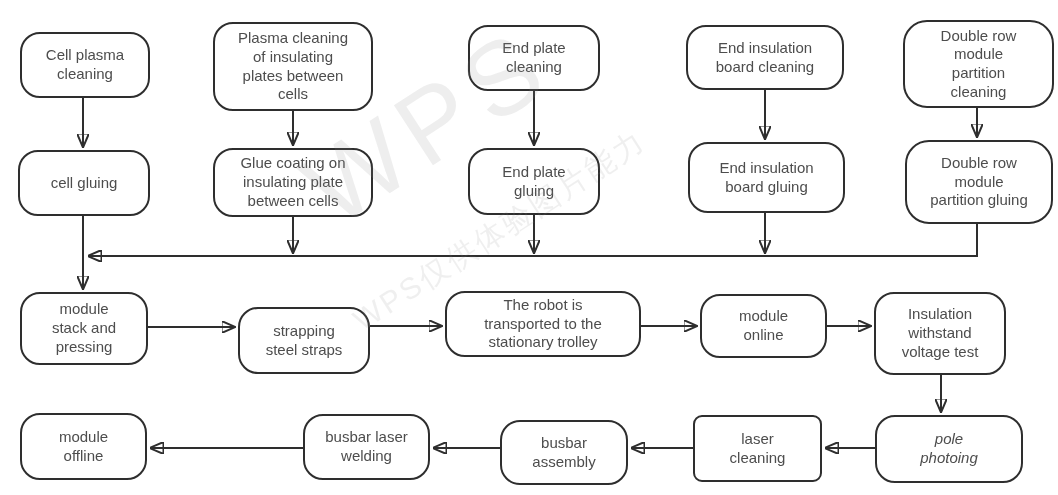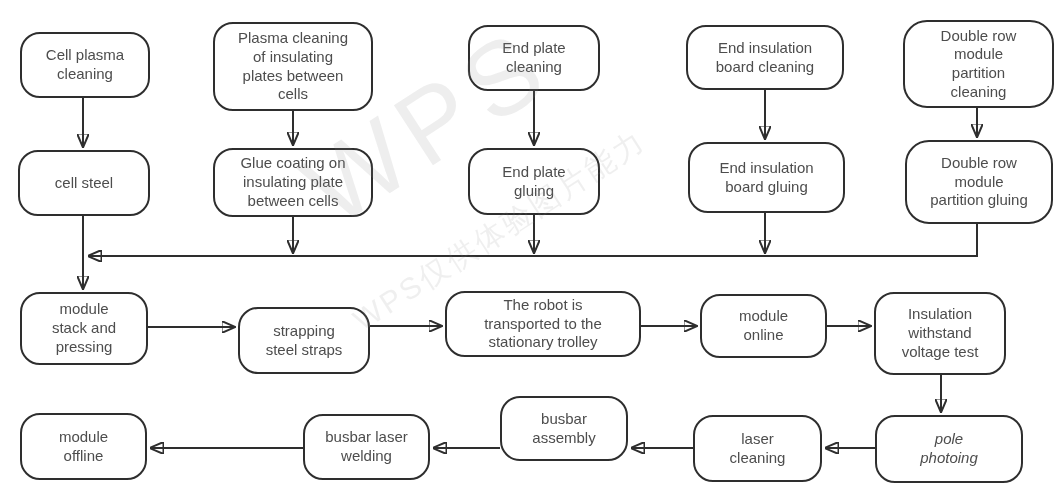--- a/index.html
+++ b/index.html
@@ -30,22 +30,22 @@
   .n9{left:905px;top:140px;width:148px;height:84px;border-radius:24px;}
   
   .n10{left:20px;top:292px;width:128px;height:73px;}
   .n11{left:238px;top:307px;width:132px;height:67px;}
   .n12{left:445px;top:291px;width:196px;height:66px;}
   .n13{left:700px;top:294px;width:127px;height:64px;}
   .n14{left:874px;top:292px;width:132px;height:83px;}
   
   .n15{left:20px;top:413px;width:127px;height:67px;}
   .n16{left:303px;top:414px;width:127px;height:66px;}
-  .n17{left:500px;top:396px;width:128px;height:65px;}
-  .n18{left:693px;top:415px;width:129px;height:67px;}
+  .n17{left:500px;top:420px;width:128px;height:65px;}
+  .n18{left:693px;top:415px;width:129px;height:67px;border-radius:9px;}
   .n19{left:875px;top:415px;width:148px;height:68px;font-style:italic;}
   
   .wm{position:absolute;z-index:3;pointer-events:none;color:#8a8a8a;
       transform-origin:left bottom;white-space:nowrap;}
   .wm-big{left:348px;top:130px;font-size:104px;letter-spacing:10px;opacity:0.14;
           transform:rotate(-33deg);font-weight:400;}
   .wm-small{left:368px;top:300px;font-size:30px;letter-spacing:3px;opacity:0.13;
           transform:rotate(-33deg);font-weight:400;}
 </style>
 </head>
@@ -88,21 +88,21 @@
 cells</div>
   <div class="node n2">End plate
 cleaning</div>
   <div class="node n3">End insulation
 board cleaning</div>
   <div class="node n4">Double row
 module
 partition
 cleaning</div>
 
-  <div class="node n5">cell steel</div>
+  <div class="node n5">cell gluing</div>
   <div class="node n6">Glue coating on
 insulating plate
 between cells</div>
   <div class="node n7">End plate
 gluing</div>
   <div class="node n8">End insulation
 board gluing</div>
   <div class="node n9">Double row
 module
 partition gluing</div>

